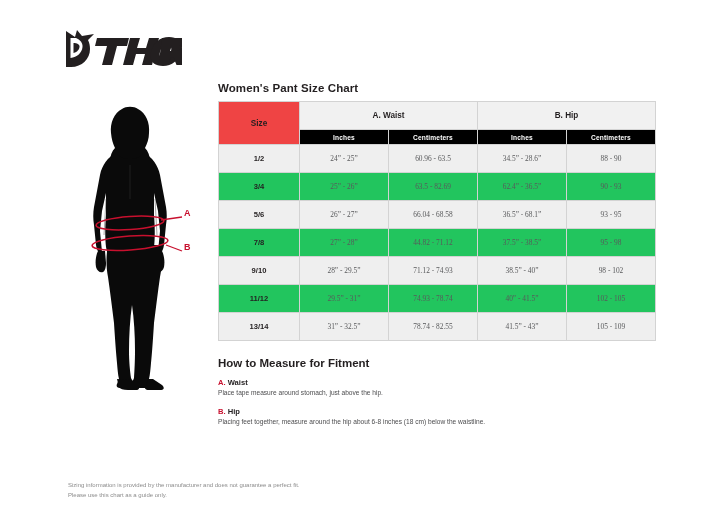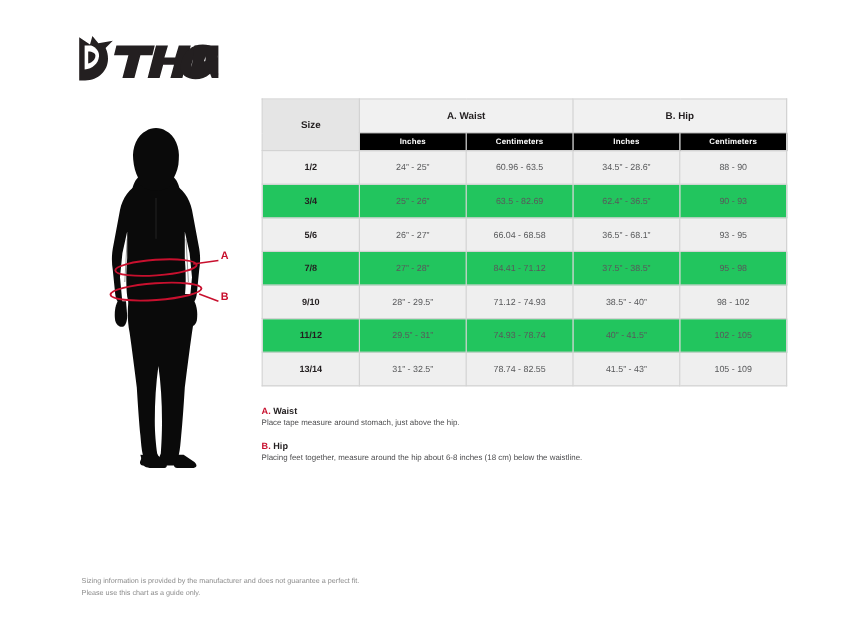--- a/index.html
+++ b/index.html
@@ -71,21 +71,21 @@
   }
 
   th.group-head {
     background: #f1f1f1;
     color: #231f20;
     font-size: 8.2px;
     font-weight: bold;
     height: 24px;
   }
   th.size-head {
-    background: #e5e5e5;
+    background: #ef4444;
     color: #231f20;
     font-size: 8.2px;
     font-weight: bold;
     height: 42px;
   }
   th.unit-head {
     background: #000000;
     color: #ffffff;
     font-size: 6.6px;
     font-weight: bold;
@@ -98,20 +98,21 @@
   tbody tr.alt td { background: #efefef; }
   tbody tr td { background: #22c55e; }
   td.size-cell {
     font-weight: bold;
     font-size: 7.6px;
     color: #231f20;
   }
   td.val-cell {
     color: #58595b;
     font-size: 7.4px;
+    font-family: Liberation Serif, serif;
   }
 
   
   .howto {
     margin-top: 16px;
   }
   .howto-title {
     font-size: 11.5px;
     font-weight: bold;
     color: #231f20;
@@ -228,20 +229,21 @@
       <line x1="101" y1="125" x2="122" y2="122" stroke="#c8102e" stroke-width="1.3"></line>
       <line x1="106" y1="150" x2="122" y2="156" stroke="#c8102e" stroke-width="1.3"></line>
     </svg>
 
     <div style="position:absolute;left:124px;top:113px;font-size:9px;font-weight:bold;color:#c8102e;">A</div>
     <div style="position:absolute;left:124px;top:147px;font-size:9px;font-weight:bold;color:#c8102e;">B</div>
   </div>
 
   <div class="content">
 
+    <h1 class="chart-title">Women's Pant Size Chart</h1>
 
     <table class="size-chart">
       <colgroup>
         <col style="width:81px">
         <col style="width:89px">
         <col style="width:89px">
         <col style="width:89px">
         <col style="width:89px">
       </colgroup>
       <thead>
@@ -275,21 +277,21 @@
         <tr class="alt">
           <td class="size-cell">5/6</td>
           <td class="val-cell">26” - 27”</td>
           <td class="val-cell">66.04 - 68.58</td>
           <td class="val-cell">36.5” - 68.1”</td>
           <td class="val-cell">93 - 95</td>
         </tr>
         <tr>
           <td class="size-cell">7/8</td>
           <td class="val-cell">27” - 28”</td>
-          <td class="val-cell">84.41 - 71.12</td>
+          <td class="val-cell">44.82 - 71.12</td>
           <td class="val-cell">37.5” - 38.5”</td>
           <td class="val-cell">95 - 98</td>
         </tr>
         <tr class="alt">
           <td class="size-cell">9/10</td>
           <td class="val-cell">28” - 29.5”</td>
           <td class="val-cell">71.12 - 74.93</td>
           <td class="val-cell">38.5” - 40”</td>
           <td class="val-cell">98 - 102</td>
         </tr>
@@ -304,20 +306,21 @@
           <td class="size-cell">13/14</td>
           <td class="val-cell">31” - 32.5”</td>
           <td class="val-cell">78.74 - 82.55</td>
           <td class="val-cell">41.5” - 43”</td>
           <td class="val-cell">105 - 109</td>
         </tr>
       </tbody>
     </table>
 
     <div class="howto">
+      <h2 class="howto-title">How to Measure for Fitment</h2>
 
       <div class="howto-block">
         <div class="howto-label">
           <span class="marker">A.</span>
           <span>Waist</span>
         </div>
         <div class="howto-text">Place tape measure around stomach, just above the hip.</div>
       </div>
 
       <div class="howto-block">

